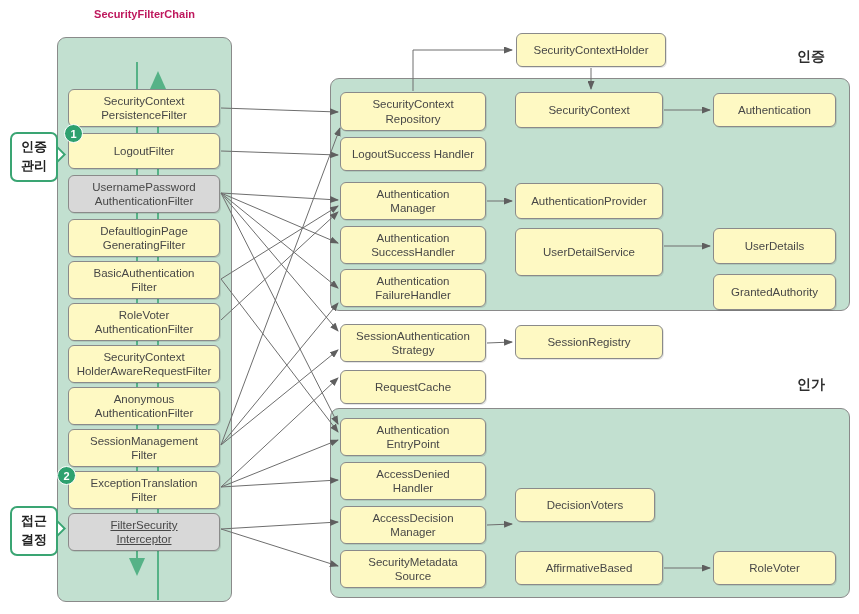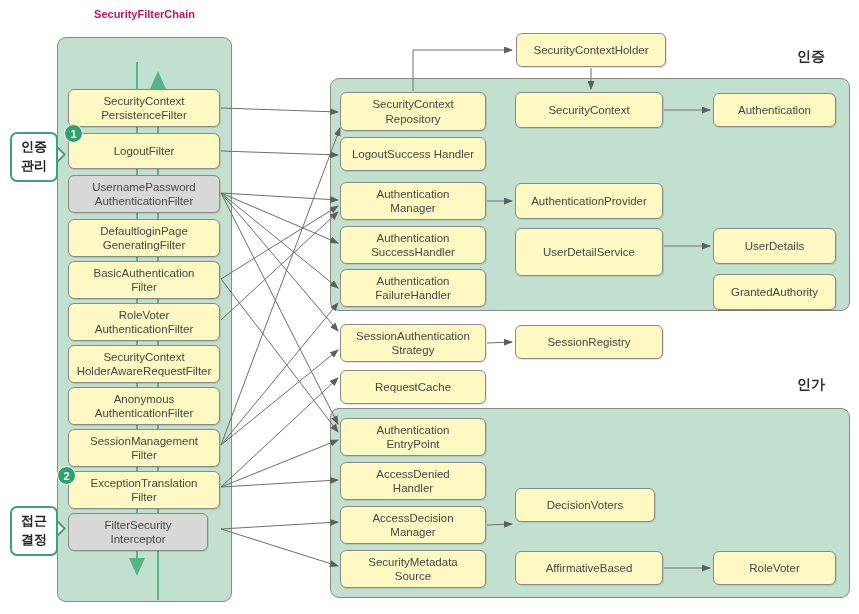--- a/index.html
+++ b/index.html
@@ -113,21 +113,21 @@
       <div class="node box" style="left: 68px; top: 303px; width: 152px; height: 38px;">RoleVoter
 AuthenticationFilter</div>
       <div class="node box" style="left: 68px; top: 345px; width: 152px; height: 38px;">SecurityContext
 HolderAwareRequestFilter</div>
       <div class="node box" style="left: 68px; top: 387px; width: 152px; height: 38px;">Anonymous
 AuthenticationFilter</div>
       <div class="node box" style="left: 68px; top: 429px; width: 152px; height: 38px;">SessionManagement
 Filter</div>
       <div class="node box" style="left: 68px; top: 471px; width: 152px; height: 38px;">ExceptionTranslation
 Filter</div>
-      <div class="node box-gray" style="left: 68px; top: 513px; width: 140px; height: 38px;">FilterSecurity
+      <div class="node box-gray" style="left: 68px; top: 513px; width: 152px; height: 38px; text-decoration: underline;">FilterSecurity
 Interceptor</div>
       <div class="node box" style="left: 516px; top: 33px; width: 150px; height: 34px;">SecurityContextHolder</div>
       <div class="node box" style="left: 340px; top: 92px; width: 146px; height: 39px;">SecurityContext
 Repository</div>
       <div class="node box" style="left: 515px; top: 92px; width: 148px; height: 36px;">SecurityContext</div>
       <div class="node box" style="left: 713px; top: 93px; width: 123px; height: 34px;">Authentication</div>
       <div class="node box" style="left: 340px; top: 137px; width: 146px; height: 34px;">LogoutSuccess Handler</div>
       <div class="node box" style="left: 340px; top: 182px; width: 146px; height: 38px;">Authentication
 Manager</div>
       <div class="node box" style="left: 515px; top: 183px; width: 148px; height: 36px;">AuthenticationProvider</div>

